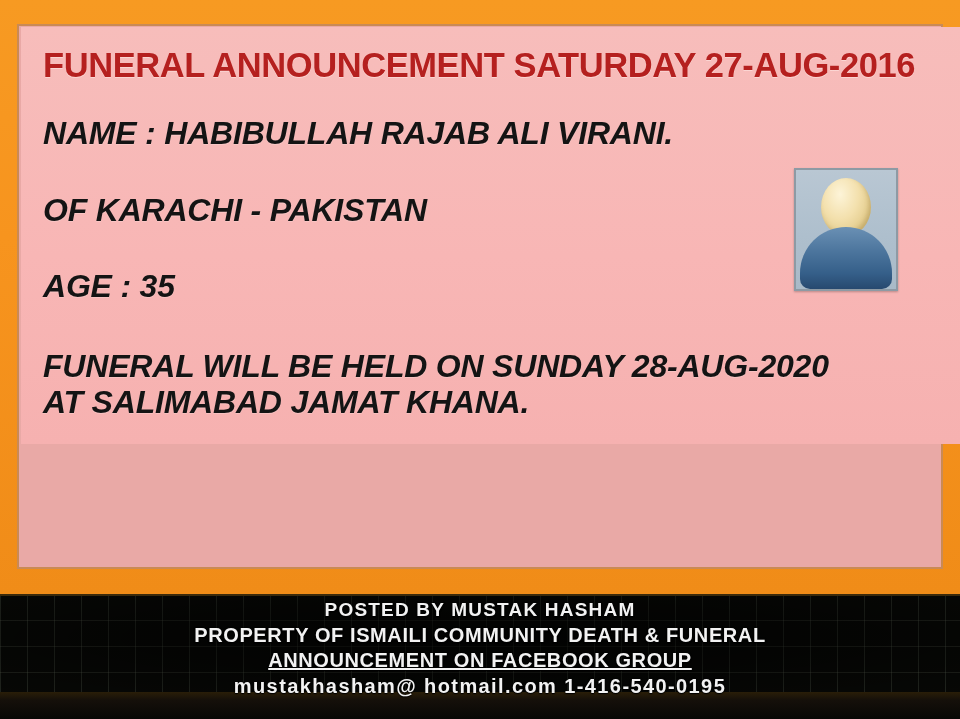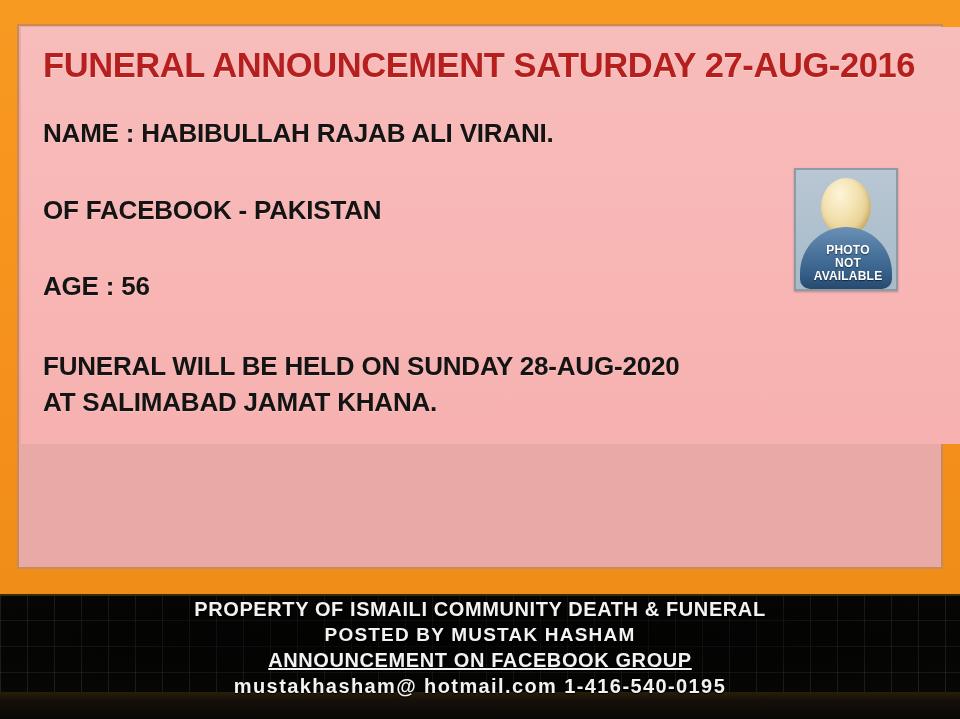--- a/index.html
+++ b/index.html
@@ -75,27 +75,28 @@
 
   
   .body-block {
     position: absolute;
     left: 22px;
     top: 88px;
     width: 760px;
     color: #121212;
   }
   .line {
-    font-size: 26px;
+    font-size: 32px;
     line-height: 36px;
     font-weight: bold;
     letter-spacing: -0.2px;
     color: #141414;
     white-space: nowrap;
     text-shadow: 0 1px 0 rgba(255,255,255,.20);
+    font-style: italic;
   }
   .gap-lg { height: 41px; }
   .gap-md { height: 40px; }
   .gap-xl { height: 44px; }
 
   
   .photo-box {
     position: absolute;
     left: 773px;
     top: 141px;
@@ -212,47 +213,42 @@
   <div class="frame">
     <div class="card-keyline"></div>
 
     <div class="card">
 
       <div class="title">FUNERAL ANNOUNCEMENT SATURDAY 27-AUG-2016</div>
 
       <div class="body-block">
         <div class="line">NAME : HABIBULLAH RAJAB ALI VIRANI.</div>
         <div class="gap-lg"></div>
-        <div class="line">OF FACEBOOK - PAKISTAN</div>
+        <div class="line">OF KARACHI - PAKISTAN</div>
         <div class="gap-md"></div>
-        <div class="line">AGE : 56</div>
+        <div class="line">AGE : 35</div>
         <div class="gap-xl"></div>
         <div class="line">FUNERAL WILL BE HELD ON SUNDAY 28-AUG-2020</div>
         <div class="line">AT SALIMABAD JAMAT KHANA.</div>
       </div>
 
       <div class="photo-box">
         <div class="avatar-head"></div>
         <div class="avatar-body"></div>
-        <div class="photo-text">
-          <div>PHOTO</div>
-          <div>NOT</div>
-          <div>AVAILABLE</div>
-        </div>
       </div>
 
     </div>
   </div>
 
   <div class="footer">
     <div class="footer-grid"></div>
     <div class="footer-vignette"></div>
     <div class="footer-bottom"></div>
     <div class="footer-top-edge"></div>
     <div class="footer-text">
+      <div class="f-line f1">POSTED BY MUSTAK HASHAM</div>
       <div class="f-line f2">PROPERTY OF ISMAILI COMMUNITY DEATH &amp; FUNERAL</div>
-      <div class="f-line f1">POSTED BY MUSTAK HASHAM</div>
       <div class="f-line f3">ANNOUNCEMENT ON FACEBOOK GROUP</div>
       <div class="f-line f4">mustakhasham@ hotmail.com 1-416-540-0195</div>
     </div>
   </div>
 
 </div>
 
 </body></html>

